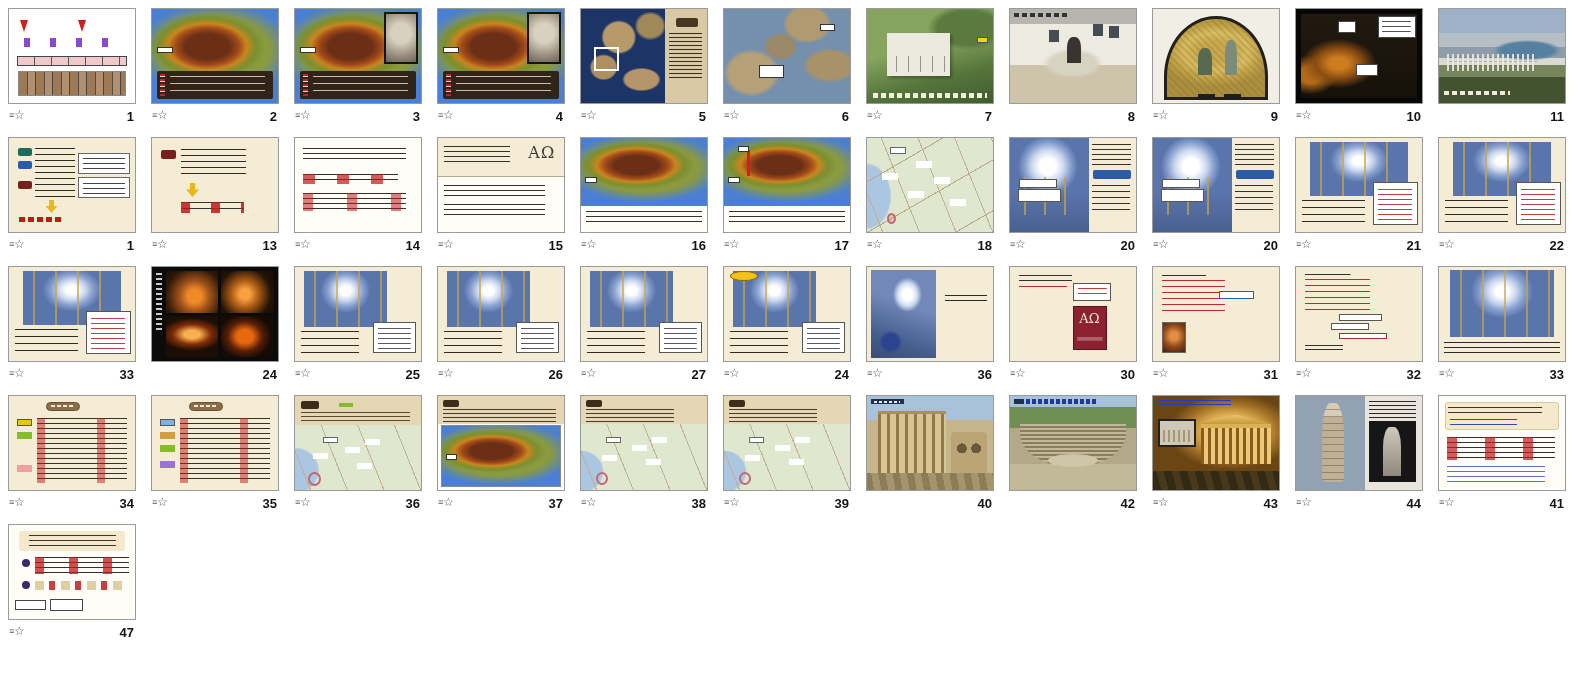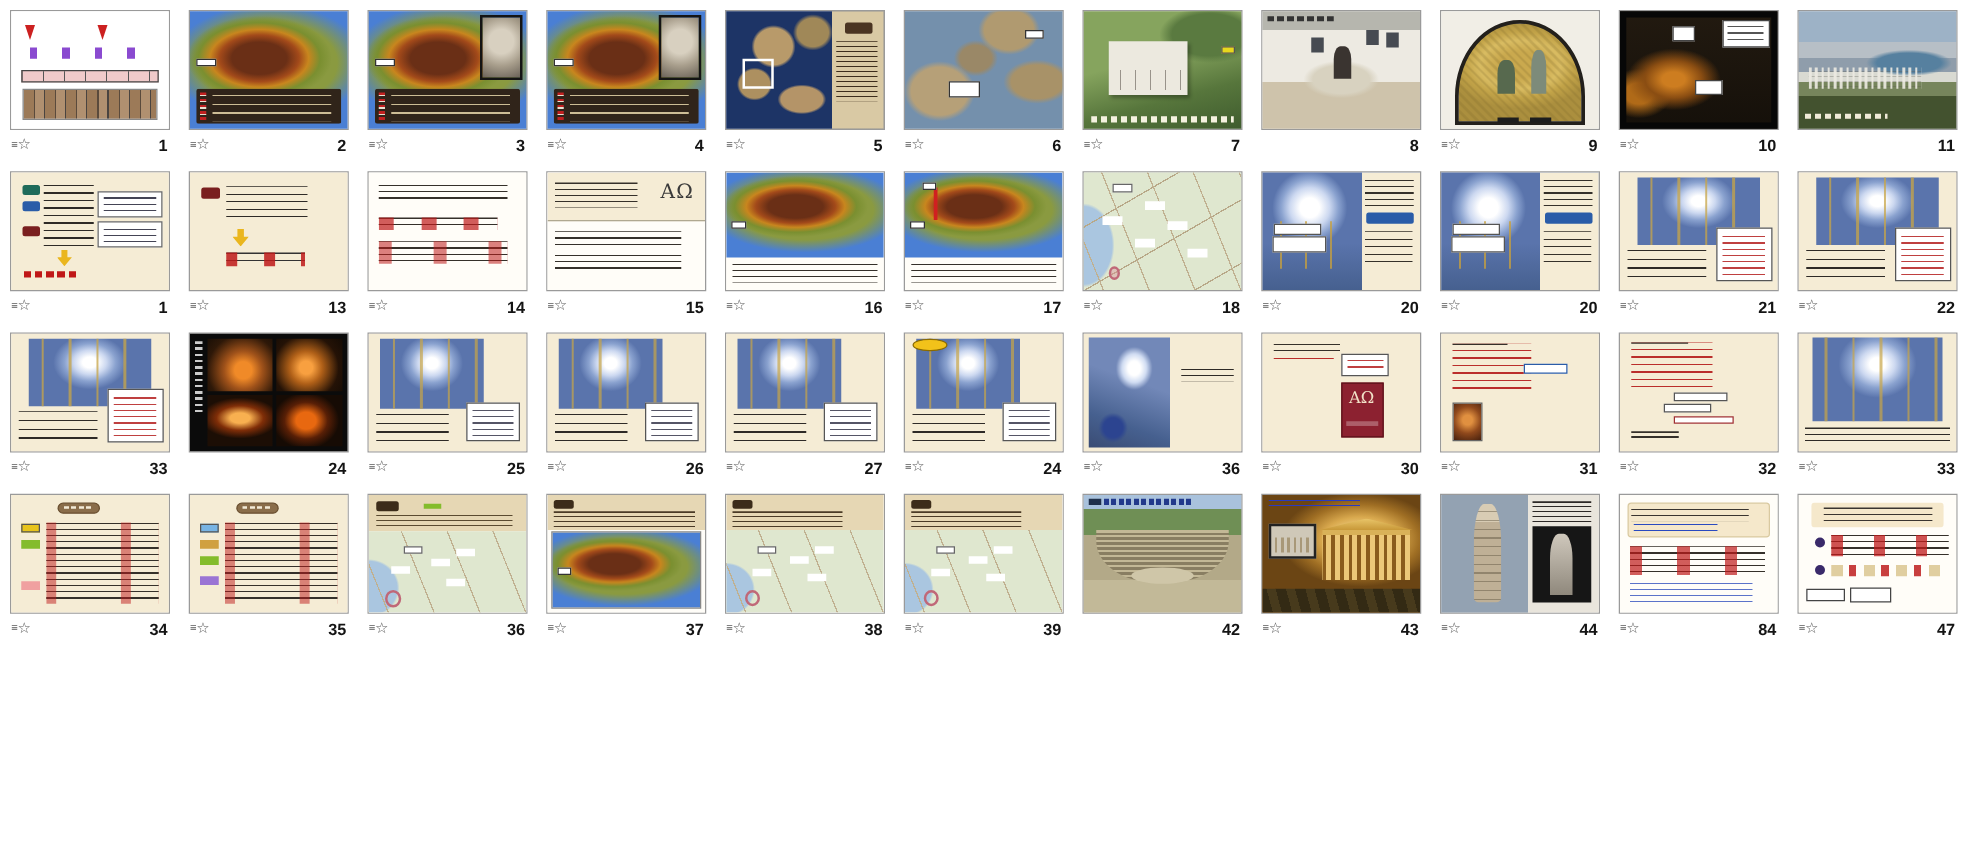--- a/index.html
+++ b/index.html
@@ -1032,37 +1032,55 @@
     </div>
     <div class="meta">
       <span class="star">
         <span class="sl">≡</span>
         <span class="sg">☆</span>
       </span>
       <span class="num">39</span>
     </div>
   </div>
 
-
-
-  <div class="cell">
-    <div class="thumb">
-      <div class="art k-photo-theater">
+  <div class="cell">
+    <div class="thumb">
+      <div class="art k-photo-library">
         <div class="p p1"></div>
         <div class="p p2"></div>
         <div class="p p3"></div>
         <div class="p p4"></div>
 
       </div>
     </div>
     <div class="meta">
       <span class="star" style="visibility: hidden;">
         
         
       </span>
+      <span class="num">40</span>
+    </div>
+  </div>
+
+
+  <div class="cell">
+    <div class="thumb">
+      <div class="art k-photo-theater">
+        <div class="p p1"></div>
+        <div class="p p2"></div>
+        <div class="p p3"></div>
+        <div class="p p4"></div>
+
+      </div>
+    </div>
+    <div class="meta">
+      <span class="star" style="visibility: hidden;">
+        
+        
+      </span>
       <span class="num">42</span>
     </div>
   </div>
 
   <div class="cell">
     <div class="thumb">
       <div class="art k-art-temple">
         <div class="p p1"></div>
         <div class="p p2"></div>
         <div class="p p3"></div>
@@ -1107,21 +1125,21 @@
         <div class="p p2"></div>
         <div class="p p3"></div>
 
       </div>
     </div>
     <div class="meta">
       <span class="star">
         <span class="sl">≡</span>
         <span class="sg">☆</span>
       </span>
-      <span class="num">84</span>
+      <span class="num">41</span>
     </div>
   </div>
 
   <div class="cell">
     <div class="thumb">
       <div class="art k-diagram">
         <div class="p p1"></div>
         <div class="p p2"></div>
         <div class="p p3"></div>
         <div class="p p4"></div>

